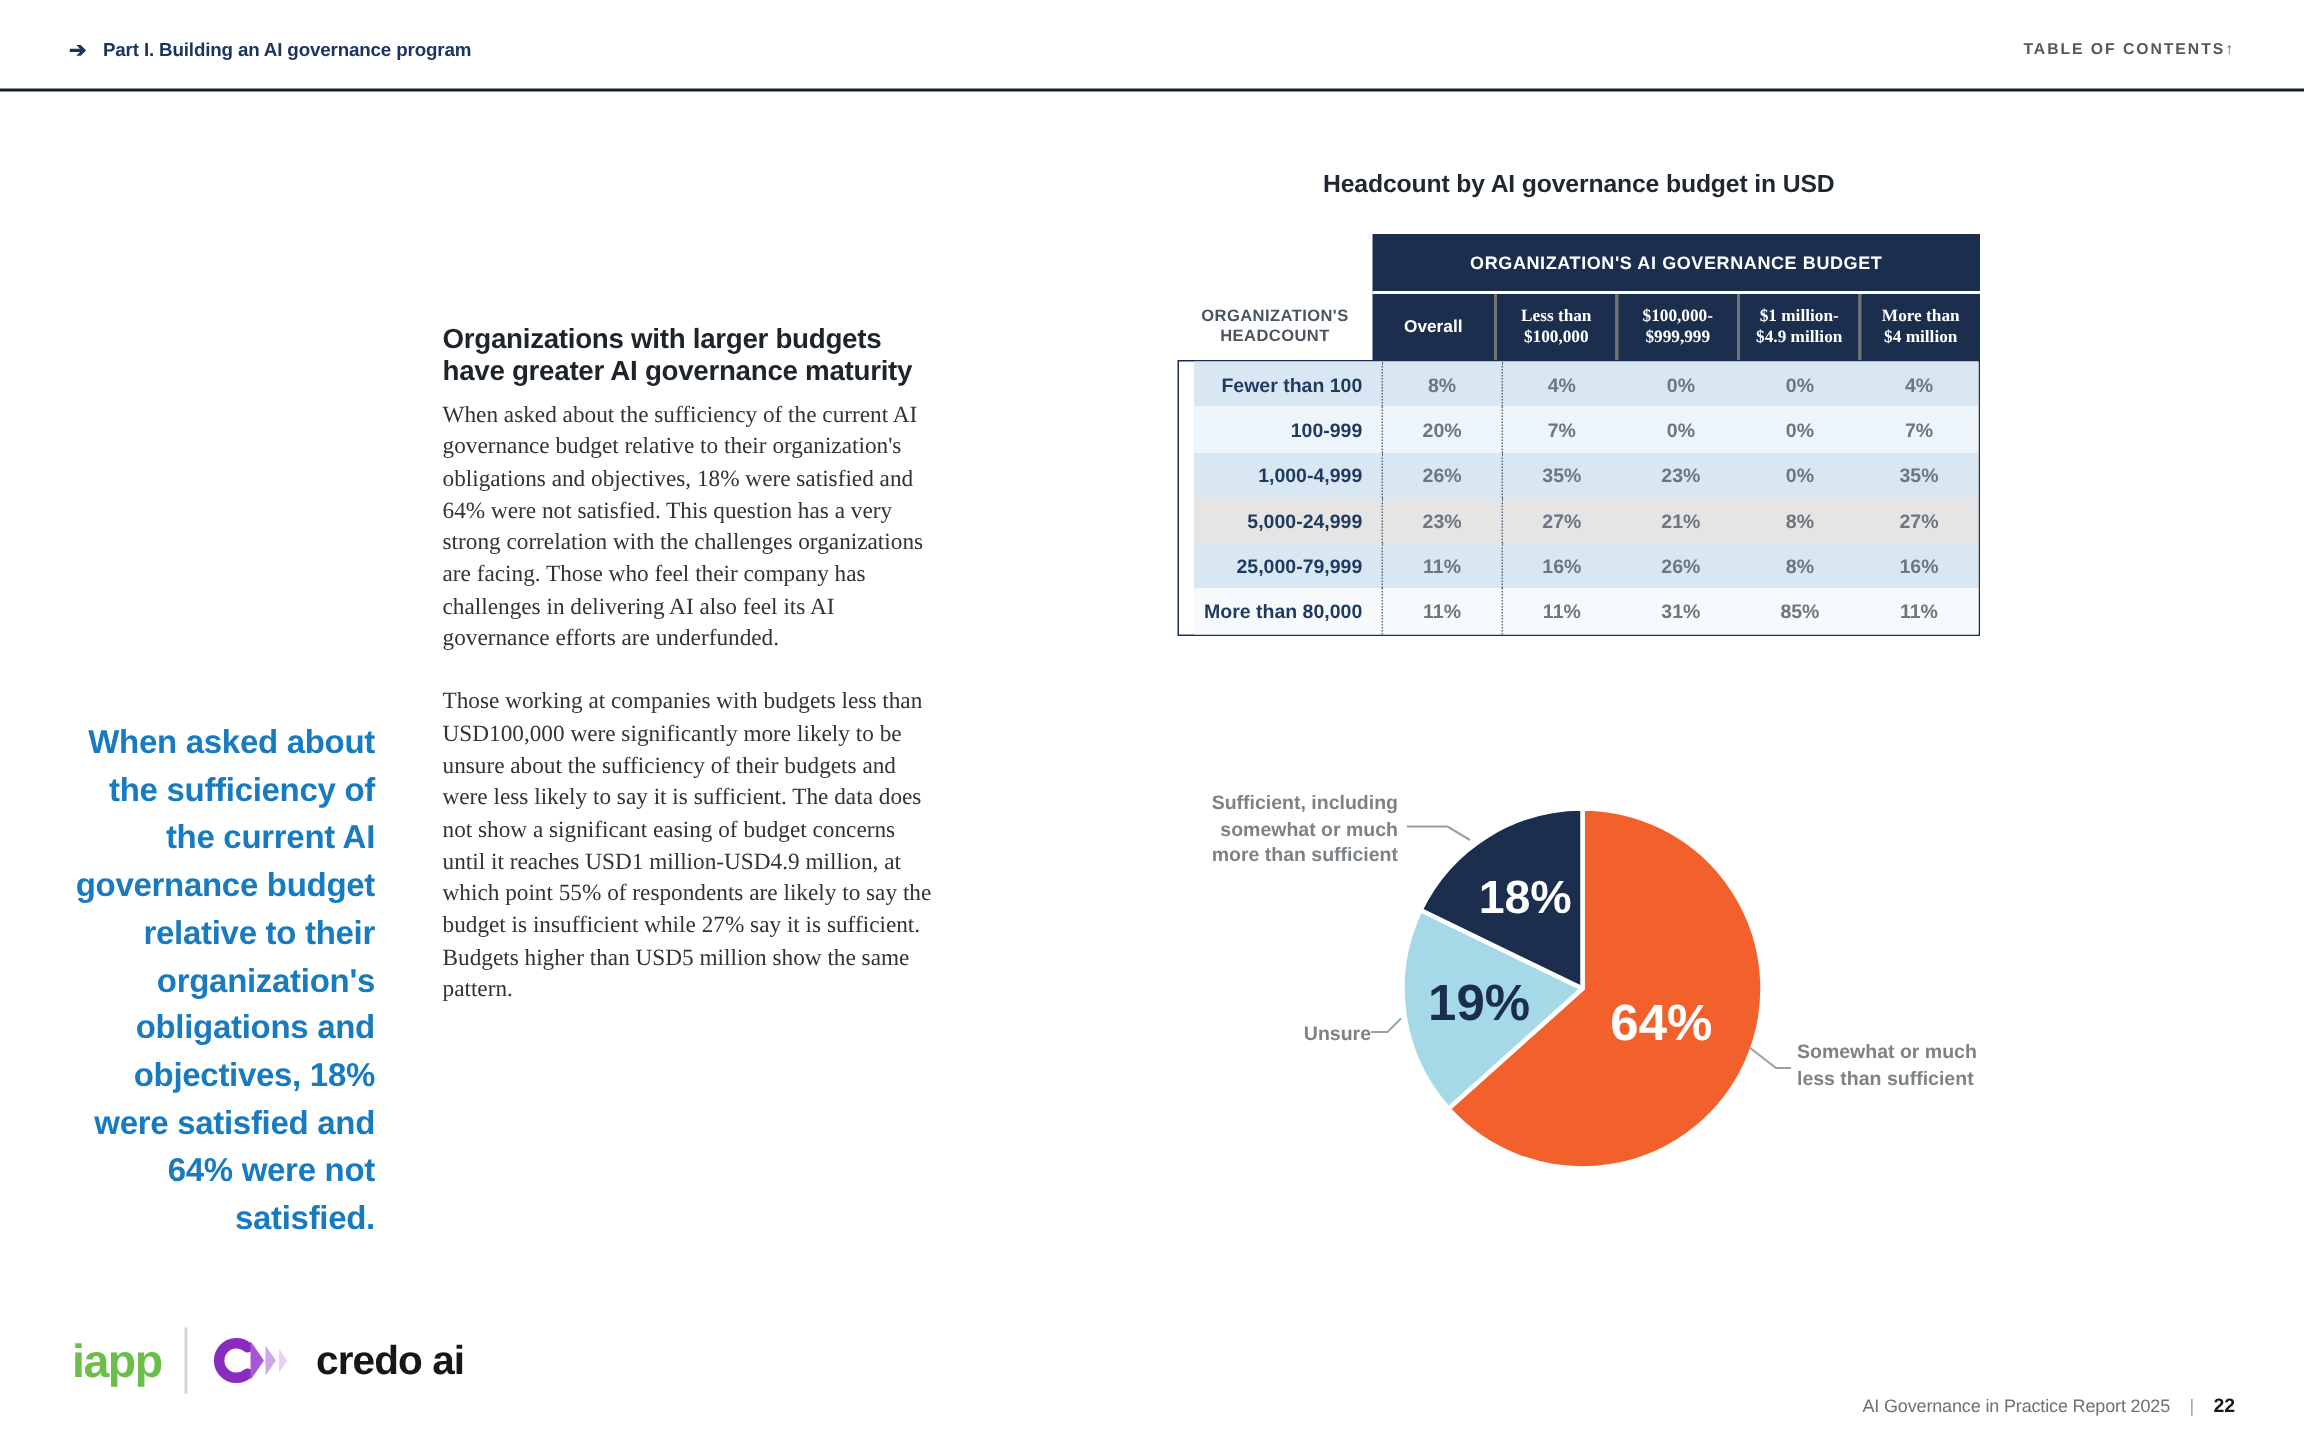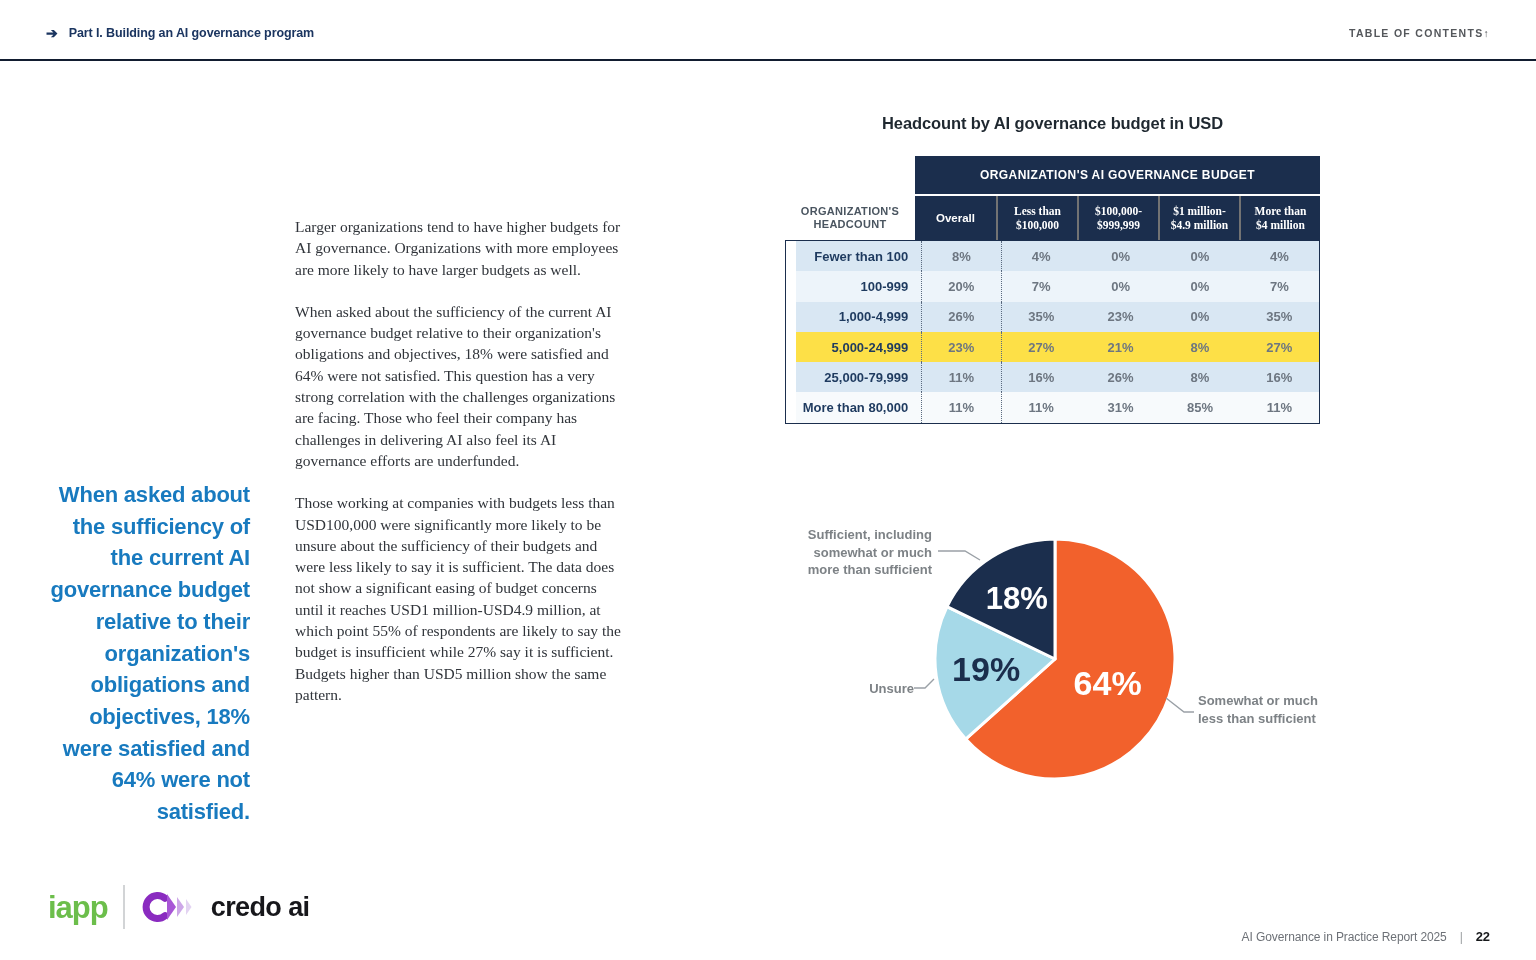--- a/index.html
+++ b/index.html
@@ -79,21 +79,21 @@
     </div>
     <div class="topbar-right">
       <span>TABLE OF CONTENTS</span>
       <span>↑</span>
     </div>
   </div>
 
   <div class="pullquote">When asked about the sufficiency of the current AI governance budget relative to their organization's obligations and objectives, 18% were satisfied and 64% were not satisfied.</div>
 
   <div class="article">
-    <p>Larger organizations tend to have higher budgets for AI governance. Organizations with more employees are more likely to have larger budgets as well.</p>
+    <h2>Organizations with larger budgets have greater AI governance maturity</h2>
     <p>When asked about the sufficiency of the current AI governance budget relative to their organization's obligations and objectives, 18% were satisfied and 64% were not satisfied. This question has a very strong correlation with the challenges organizations are facing. Those who feel their company has challenges in delivering AI also feel its AI governance efforts are underfunded.</p>
     <p>Those working at companies with budgets less than USD100,000 were significantly more likely to be unsure about the sufficiency of their budgets and were less likely to say it is sufficient. The data does not show a significant easing of budget concerns until it reaches USD1 million-USD4.9 million, at which point 55% of respondents are likely to say the budget is insufficient while 27% say it is sufficient. Budgets higher than USD5 million show the same pattern.</p>
   </div>
 
   <div class="tbl-title">Headcount by AI governance budget in USD</div>
   <div class="gov-table">
     <div class="thead-group">ORGANIZATION'S AI GOVERNANCE BUDGET</div>
     <div class="thead-cols">
       <div class="corner">ORGANIZATION'S
 HEADCOUNT</div>
@@ -125,21 +125,21 @@
           <div class="tcell">7%</div>
         </div>
         <div class="trow" style="background: rgb(217, 231, 243);">
           <div class="rlabel">1,000-4,999</div>
           <div class="tcell overall">26%</div>
           <div class="tcell">35%</div>
           <div class="tcell">23%</div>
           <div class="tcell">0%</div>
           <div class="tcell">35%</div>
         </div>
-        <div class="trow" style="background: #fde047;">
+        <div class="trow" style="background: #e5e5e5;">
           <div class="rlabel">5,000-24,999</div>
           <div class="tcell overall">23%</div>
           <div class="tcell">27%</div>
           <div class="tcell">21%</div>
           <div class="tcell">8%</div>
           <div class="tcell">27%</div>
         </div>
         <div class="trow" style="background: rgb(217, 231, 243);">
           <div class="rlabel">25,000-79,999</div>
           <div class="tcell overall">11%</div>

